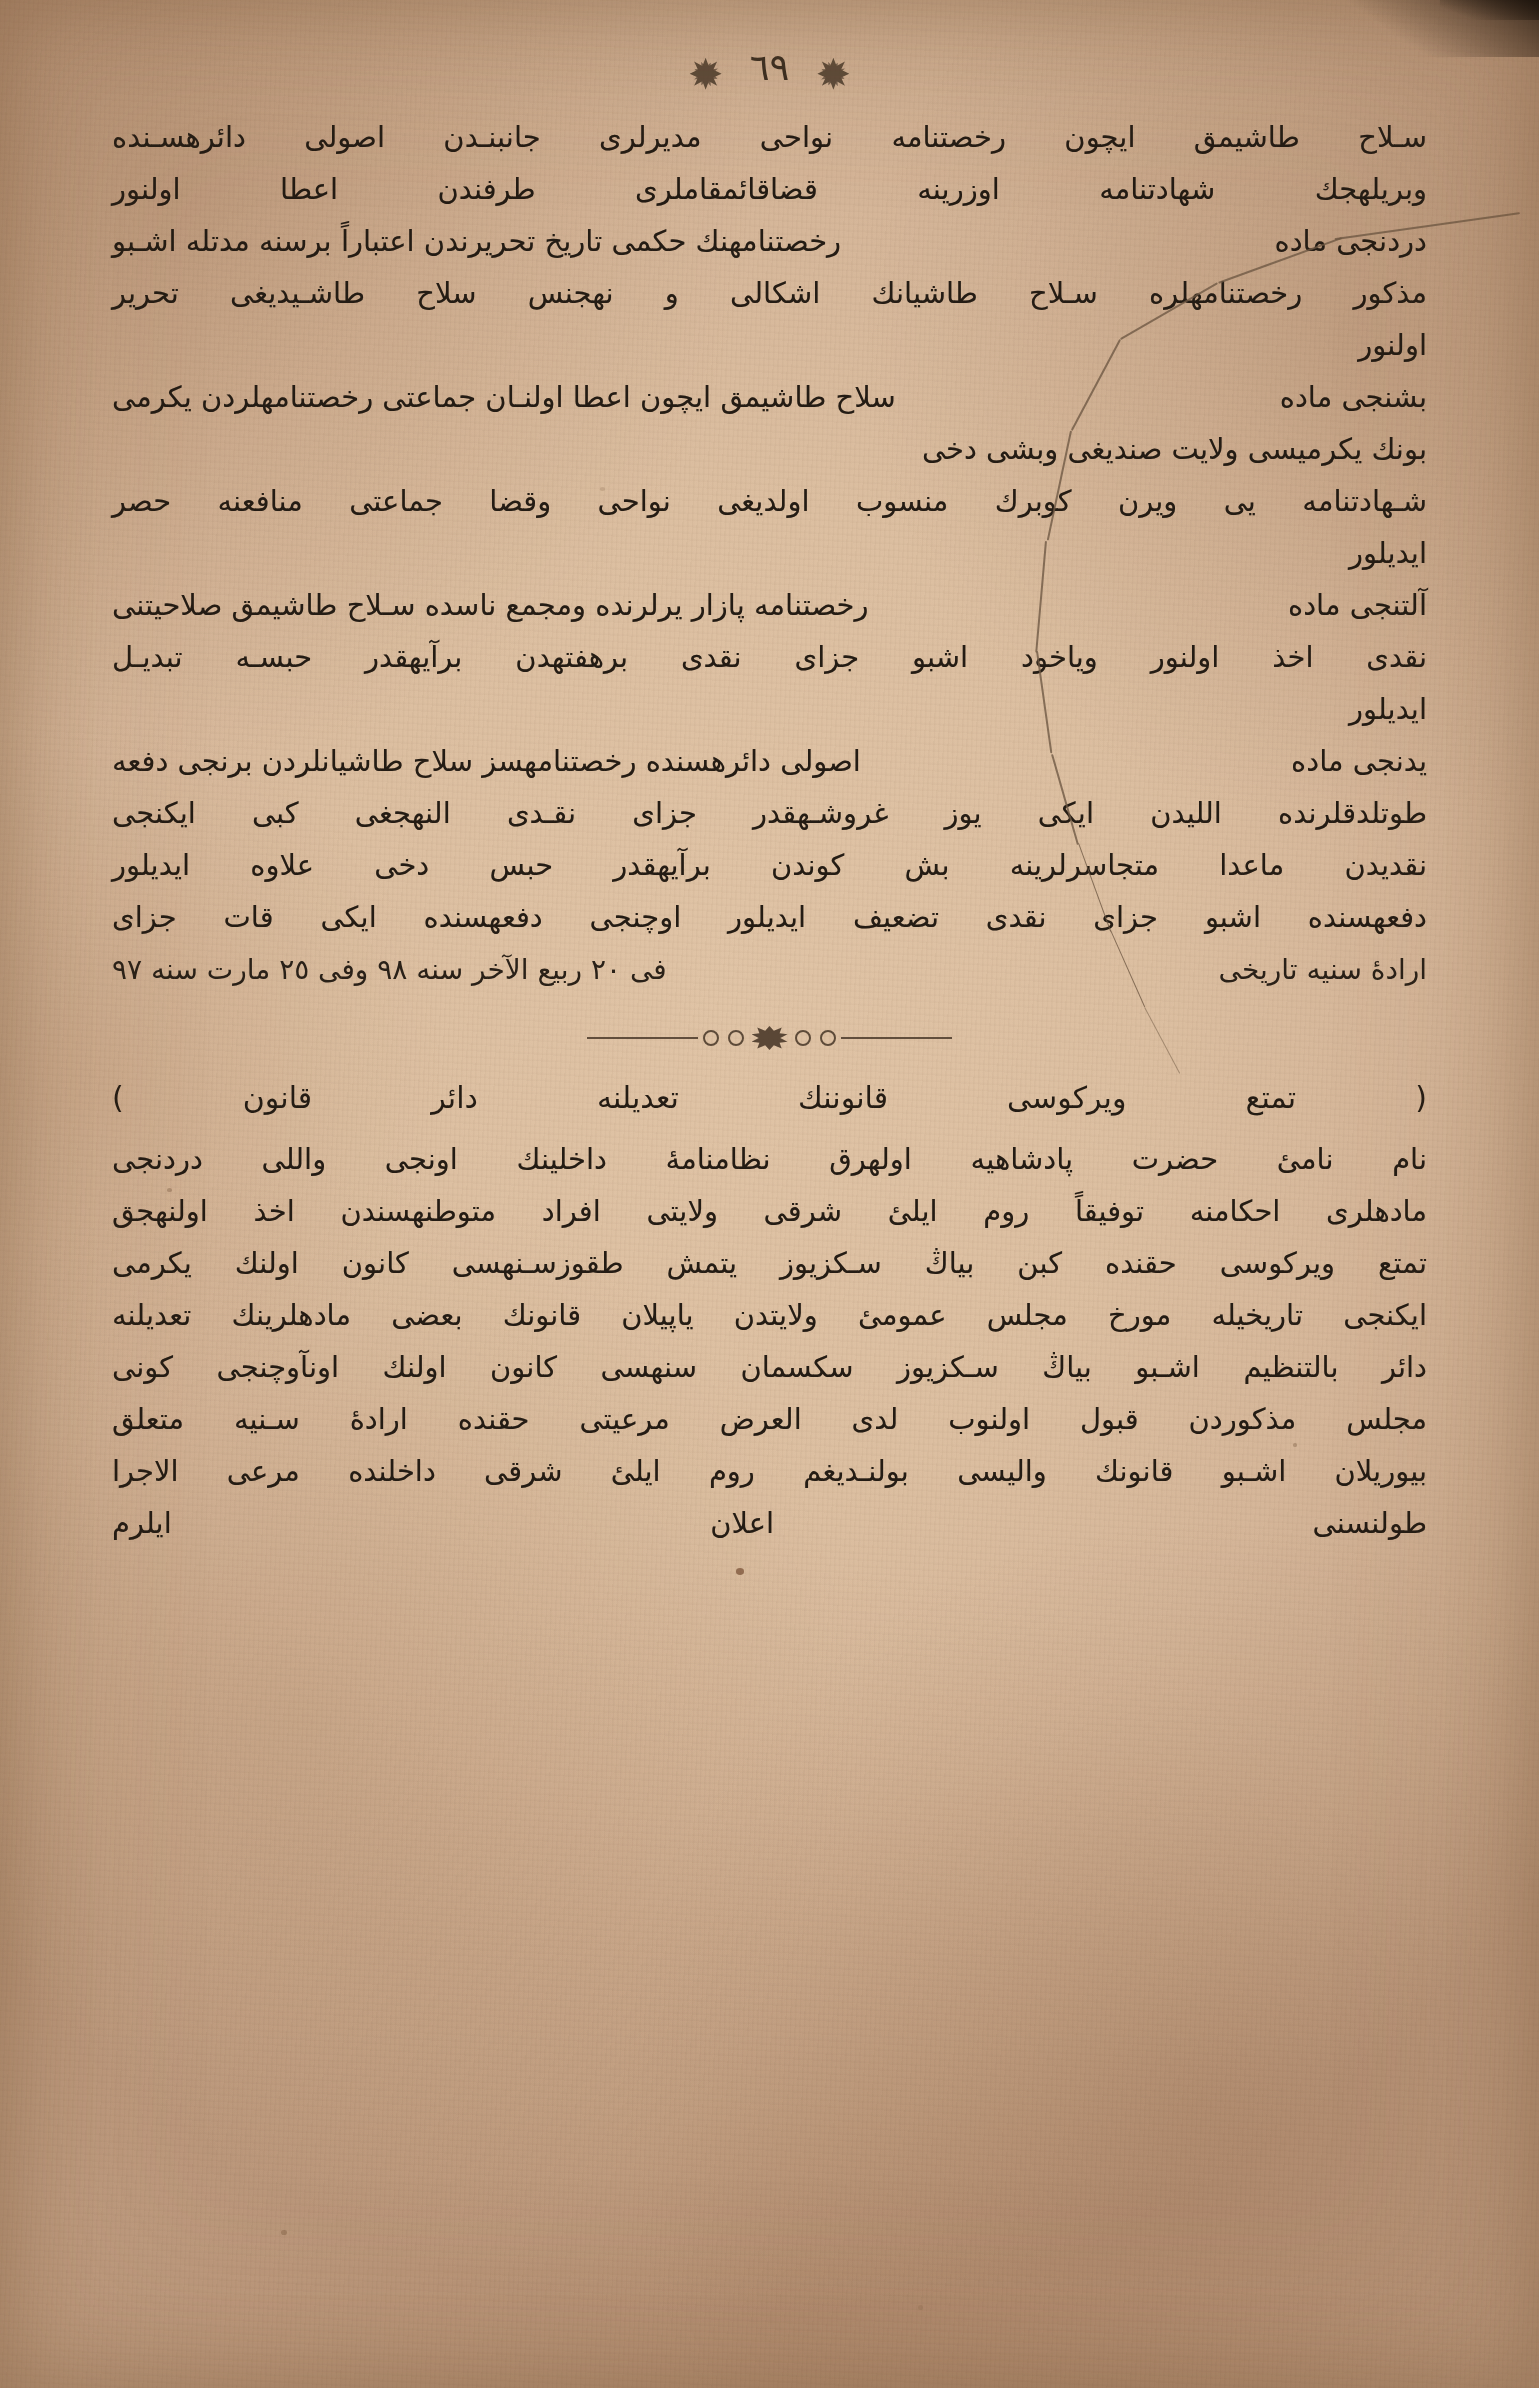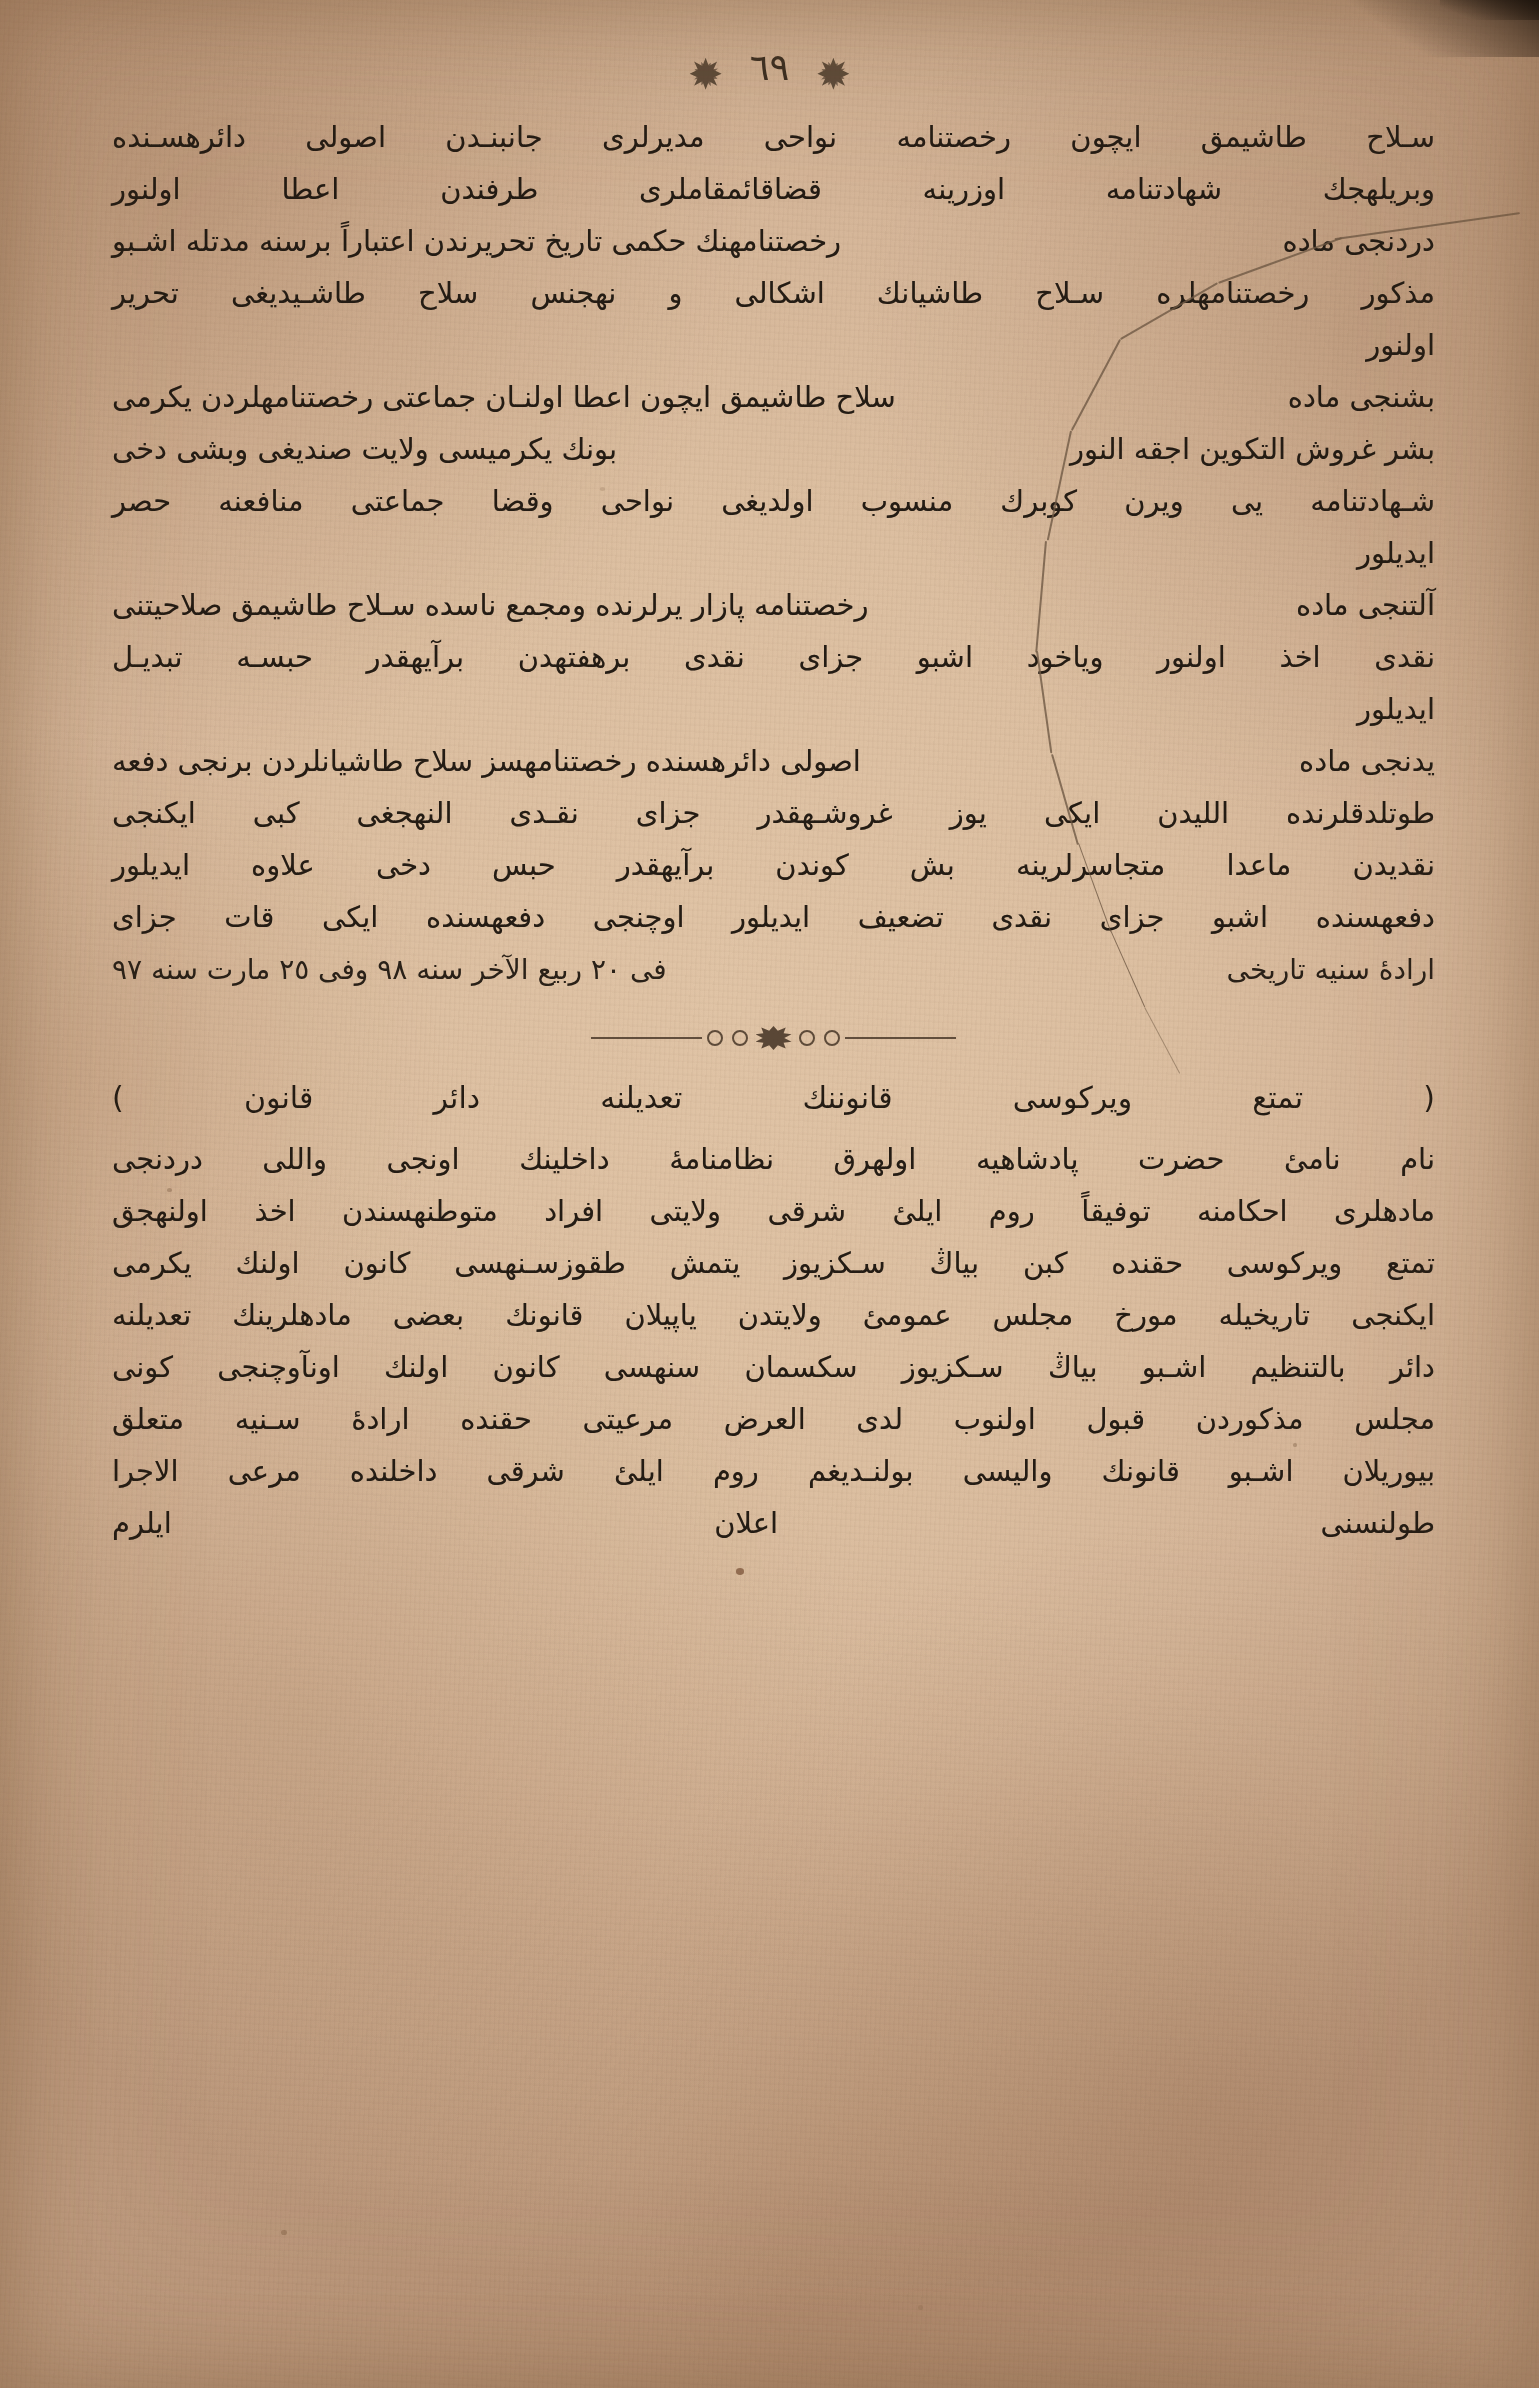--- a/index.html
+++ b/index.html
@@ -130,21 +130,21 @@
     color: #3a2d20;
     font-family: "DejaVu Sans", sans-serif;
     line-height: 1;
     padding-bottom: 3.7px;
   }
 
   
   .body {
     position: absolute;
     top: 111px;
-    right: 104px;
+    right: 112px;
     left: 112px;
     direction: rtl;
     text-align: justify;
     text-align-last: justify;
   }
 
   .line {
     font-size: 29px;
     line-height: 52px;
     color: #241c14;
@@ -273,21 +273,20 @@
 
       <div class="line ragged">مذكور رخصتنامهلره سـلاح طاشیانك اشكالی و نهجنس سلاح طاشـیدیغی تحریر</div>
       <div class="line indent-left">اولنور</div>
 
       <div class="line">
         <span class="article-head">بشنجی ماده</span>
         <span>سلاح طاشیمق ایچون اعطا اولنـان جماعتی رخصتنامهلردن یكرمی</span>
       </div>
 
       <div class="line">
-        <span>بشر غروش التكوین اجقه النور</span>
         <span>بونك یكرمیسی ولایت صندیغی وبشی دخی</span>
       </div>
 
       <div class="line ragged">شـهادتنامه یی ویرن كوبرك منسوب اولدیغی نواحی وقضا جماعتی منافعنه حصر</div>
       <div class="line indent-left">ایدیلور</div>
 
       <div class="line">
         <span class="article-head">آلتنجی ماده</span>
         <span>رخصتنامه پازار یرلرنده ومجمع ناسده سـلاح  طاشیمق صلاحیتنی</span>
       </div>

